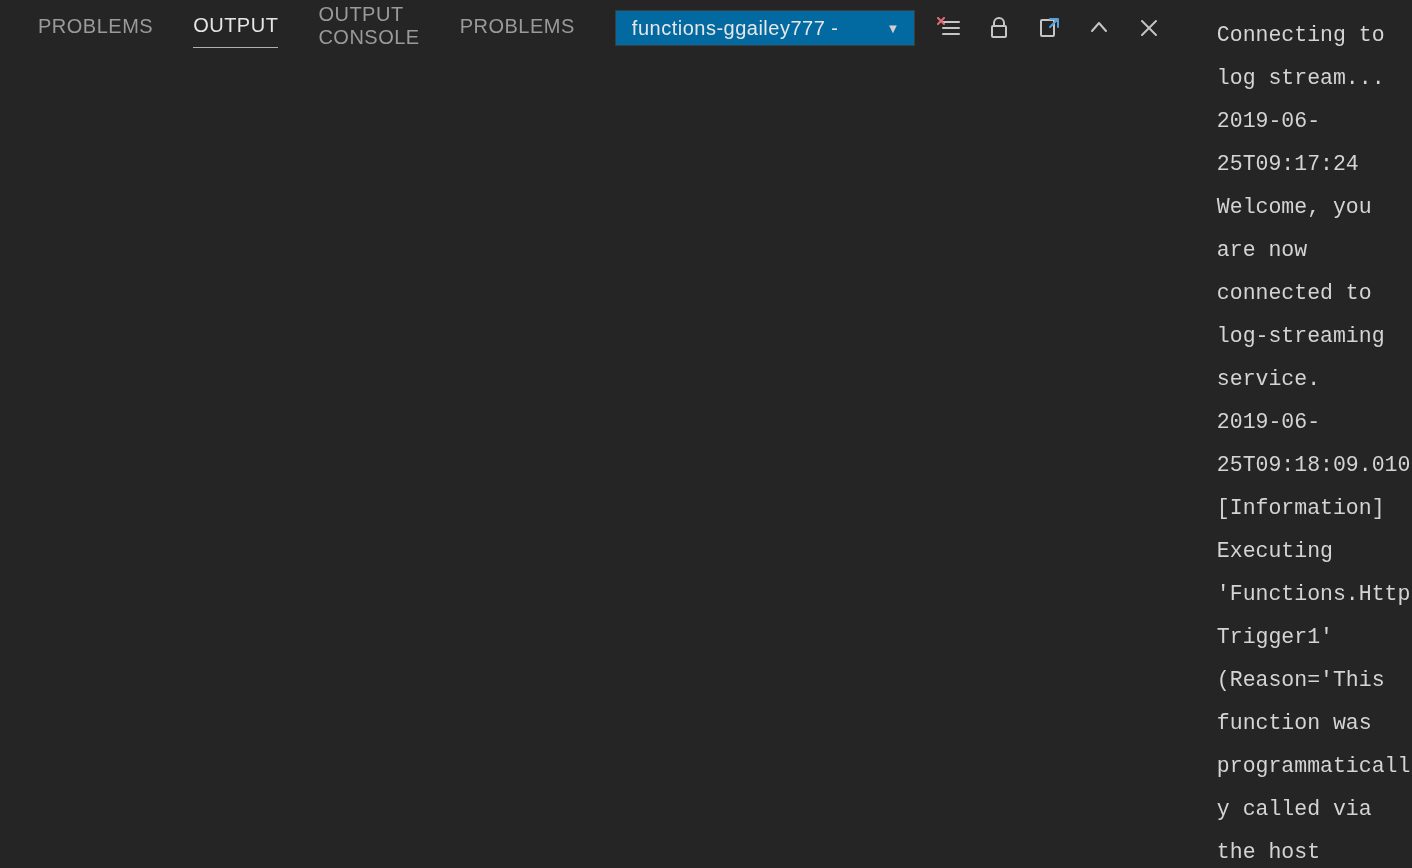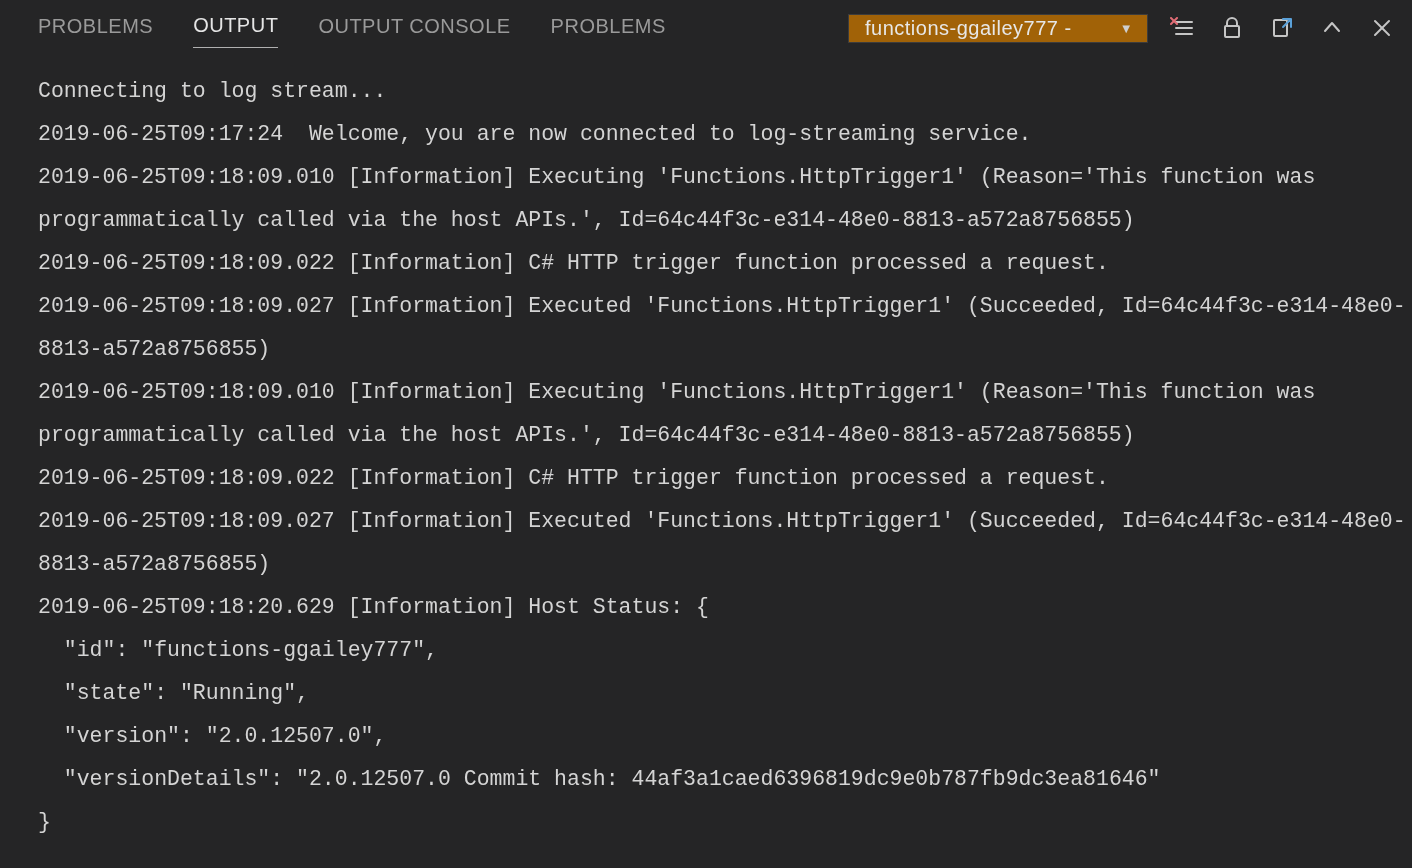--- a/index.html
+++ b/index.html
@@ -7,21 +7,21 @@
     padding: 0;
     width: 1412px;
     height: 868px;
     background: #252526;
     font-family: "Segoe UI", "Helvetica Neue", Arial, sans-serif;
     color: #cccccc;
     overflow: hidden;
   }
   .panel {
     display: flex;
-    flex-direction: column;
+    flex-direction: row;
     width: 100%;
     height: 100%;
   }
   .tabbar {
     display: flex;
     align-items: center;
     height: 56px;
     padding: 0 18px 0 38px;
     box-sizing: border-box;
     font-size: 20px;
@@ -36,23 +36,23 @@
   }
   .tab.active {
     color: #e5e5e5;
     border-bottom: 1px solid #b0b0b0;
   }
   .spacer { flex: 1 1 auto; }
   .dropdown {
     display: flex;
     align-items: center;
     justify-content: space-between;
-    background: #a16207;
+    background: #0369a1;
     color: #e7e7e7;
-    height: 29px;
+    height: 36px;
     min-width: 300px;
     padding: 0 14px 0 16px;
     box-sizing: border-box;
     border: 1px solid #3c3c3c;
     font-size: 20px;
     cursor: pointer;
   }
   .dropdown .arrow {
     font-size: 13px;
     color: #cfcfcf;

